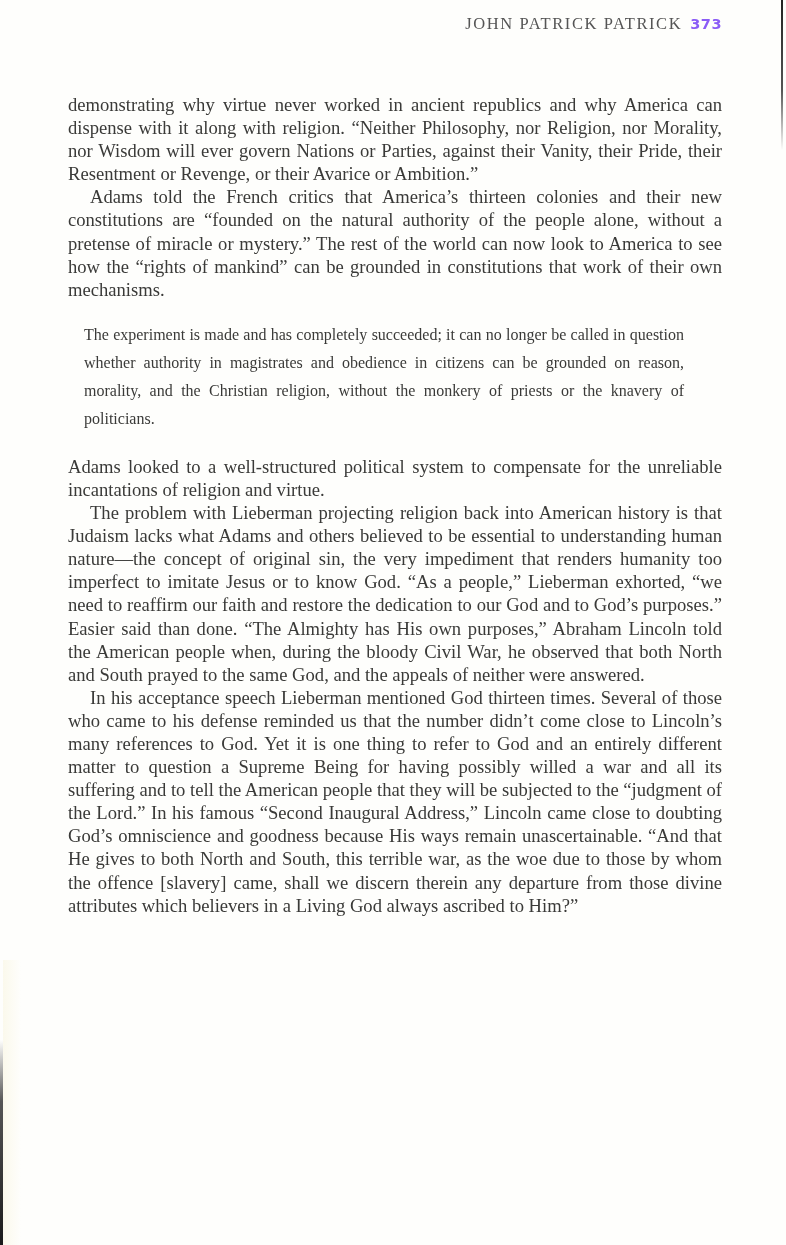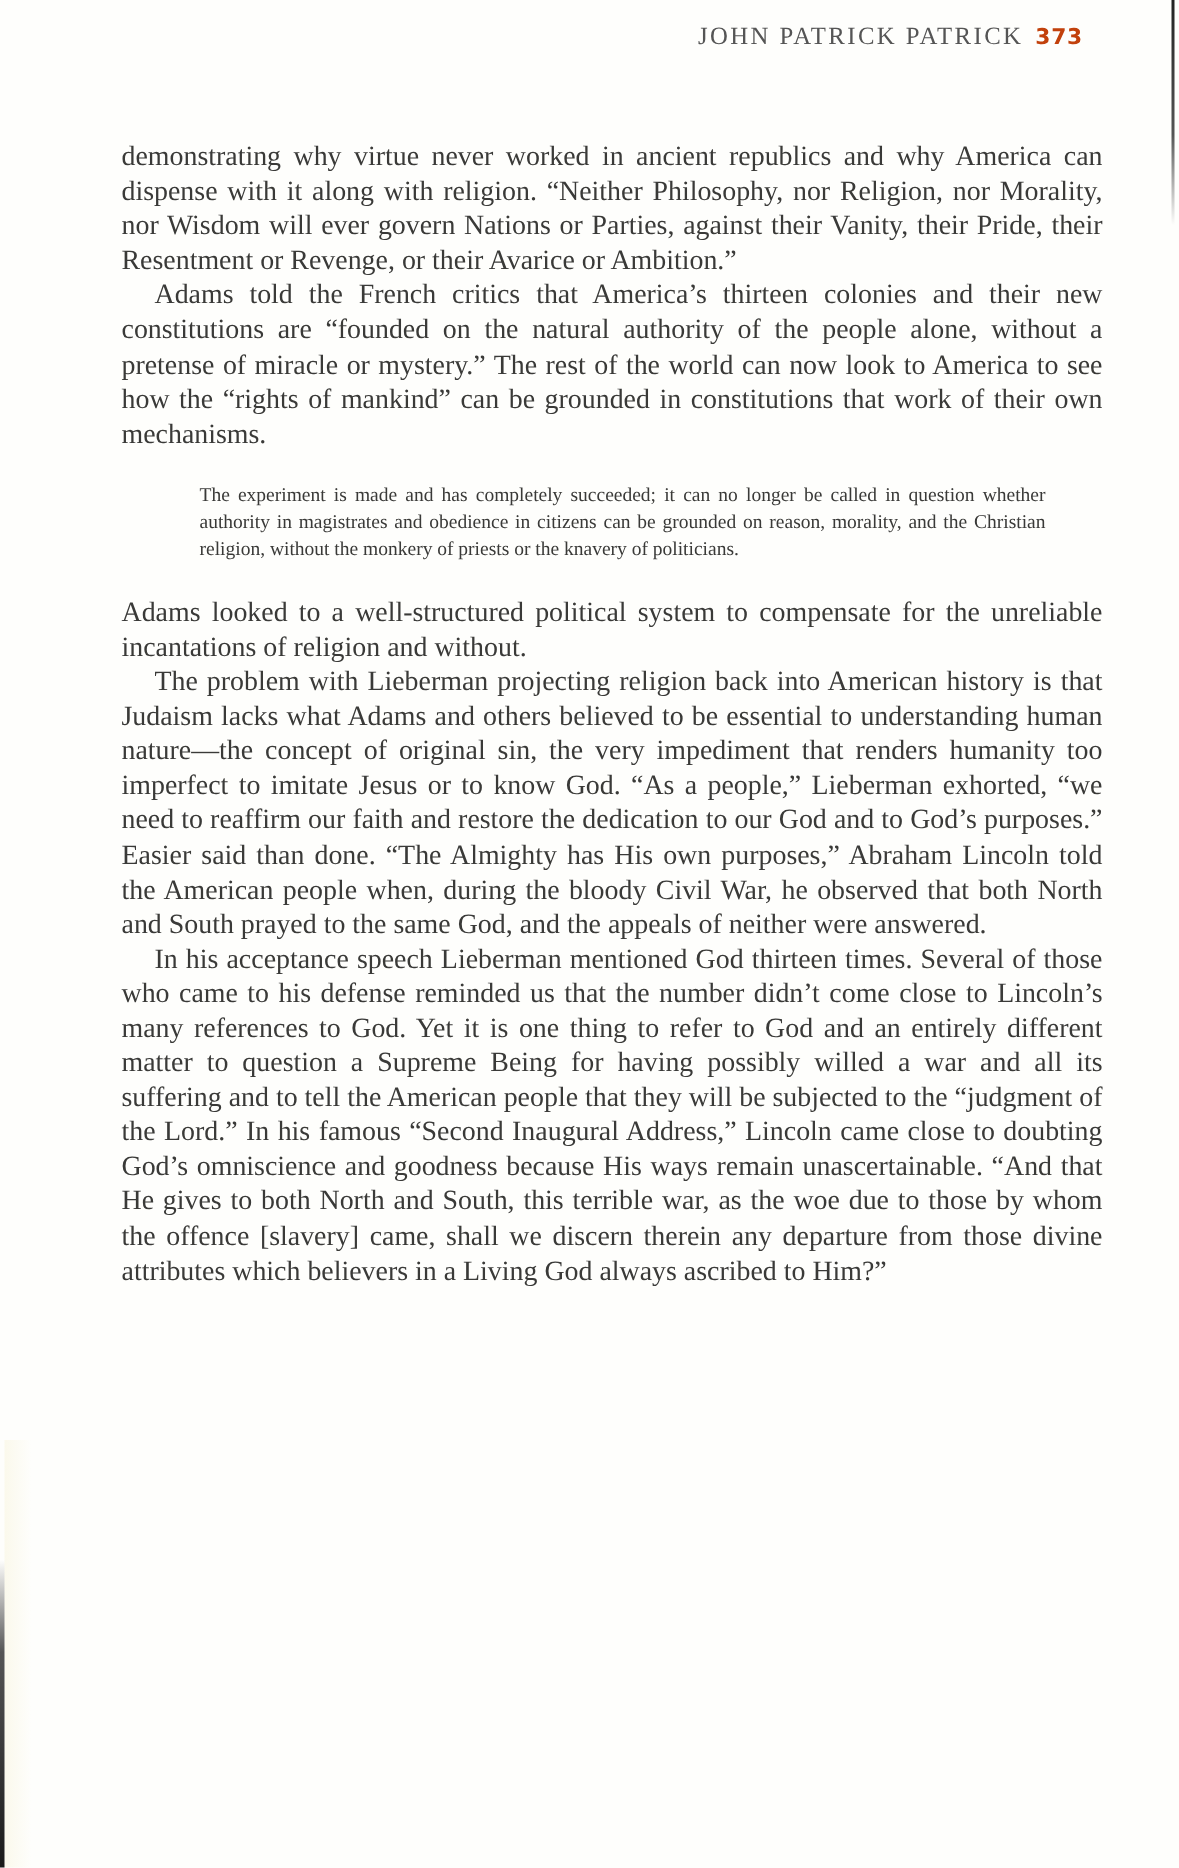--- a/index.html
+++ b/index.html
@@ -22,46 +22,46 @@
     position: absolute; left: 3px; top: 960px; width: 18px; height: 285px;
     background: linear-gradient(to right, #fbf9ec, rgba(255,255,255,0));
   }
   .running-head {
     position: absolute; top: 14px; right: 64px;
     font-size: 16.5px; letter-spacing: 1.6px; color: #555;
     white-space: nowrap;
   }
   .running-head .folio {
     font-family: "DejaVu Sans", sans-serif; font-weight: bold;
-    font-size: 14.5px; letter-spacing: 0.5px; color: #c2410c; margin-left: 8px; text-align: right;
+    font-size: 14.5px; letter-spacing: 0.5px; color: #8b5cf6; margin-left: 8px; text-align: right;
   }
   .text {
-    position: absolute; left: 81px; width: 654px; top: 93px;
+    position: absolute; left: 68px; width: 654px; top: 93px;
     font-size: 18.6px; line-height: 23.1px; text-align: justify;
   }
   .text p { margin: 0; text-indent: 0; }
   .text p.indent { text-indent: 22px; }
   .block {
-    margin: 20px 38px 22px 52px;
-    font-size: 13px; line-height: 18px; text-align: justify;
+    margin: 20px 38px 22px 16px;
+    font-size: 16px; line-height: 28px; text-align: justify;
   }
 </style>
 </head>
 <body>
 
 <div class="page">
   <div class="edge-right"></div>
   <div class="edge-left-tint"></div>
   <div class="edge-left"></div>
 
   <div class="running-head">
     <span>JOHN PATRICK PATRICK</span><span class="folio">373</span>
   </div>
 
   <div class="text">
     <p>demonstrating why virtue never worked in ancient republics and why America can dispense with it along with religion. “Neither Philosophy, nor Religion, nor Morality, nor Wisdom will ever govern Nations or Parties, against their Vanity, their Pride, their Resentment or Revenge, or their Avarice or Ambition.”</p>
     <p class="indent">Adams told the French critics that America’s thirteen colonies and their new constitutions are “founded on the natural authority of the people alone, without a pretense of miracle or mystery.” The rest of the world can now look to America to see how the “rights of mankind” can be grounded in constitutions that work of their own mechanisms.</p>
     <div class="block">The experiment is made and has completely succeeded; it can no longer be called in question whether authority in magistrates and obedience in citizens can be grounded on reason, morality, and the Christian religion, without the monkery of priests or the knavery of politicians.</div>
-    <p>Adams looked to a well-structured political system to compensate for the unreliable incantations of religion and without.</p>
+    <p>Adams looked to a well-structured political system to compensate for the unreliable incantations of religion and virtue.</p>
     <p class="indent">The problem with Lieberman projecting religion back into American history is that Judaism lacks what Adams and others believed to be essential to understanding human nature—the concept of original sin, the very impediment that renders humanity too imperfect to imitate Jesus or to know God. “As a people,” Lieberman exhorted, “we need to reaffirm our faith and restore the dedication to our God and to God’s purposes.” Easier said than done. “The Almighty has His own purposes,” Abraham Lincoln told the American people when, during the bloody Civil War, he observed that both North and South prayed to the same God, and the appeals of neither were answered.</p>
     <p class="indent">In his acceptance speech Lieberman mentioned God thirteen times. Several of those who came to his defense reminded us that the number didn’t come close to Lincoln’s many references to God. Yet it is one thing to refer to God and an entirely different matter to question a Supreme Being for having possibly willed a war and all its suffering and to tell the American people that they will be subjected to the “judgment of the Lord.” In his famous “Second Inaugural Address,” Lincoln came close to doubting God’s omniscience and goodness because His ways remain unascertainable. “And that He gives to both North and South, this terrible war, as the woe due to those by whom the offence [slavery] came, shall we discern therein any departure from those divine attributes which believers in a Living God always ascribed to Him?”</p>
   </div>
 </div>
 
 </body></html>

